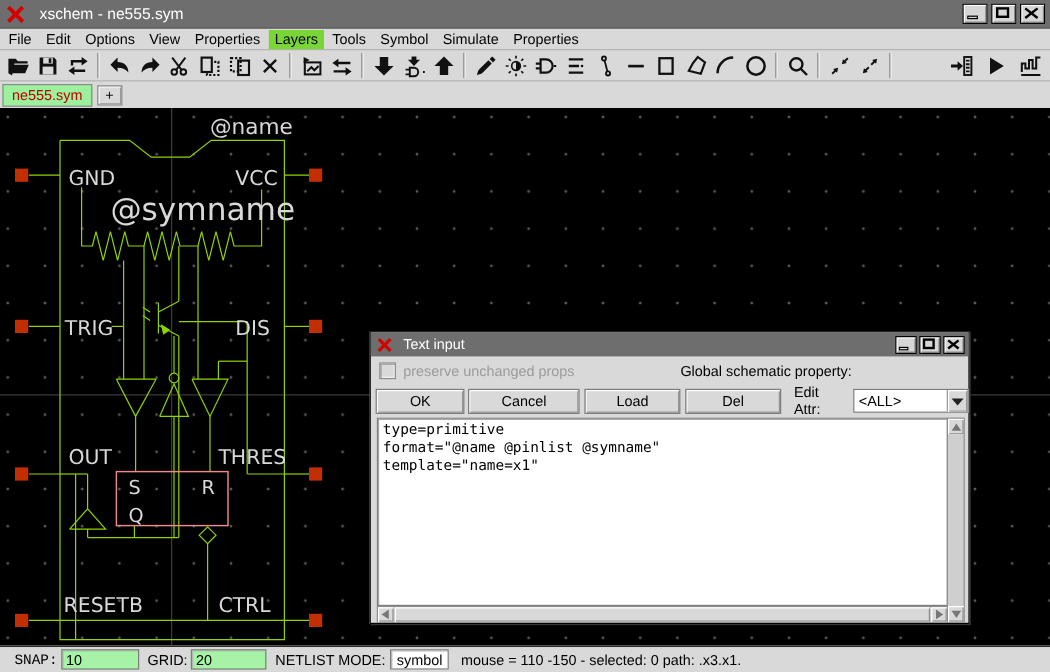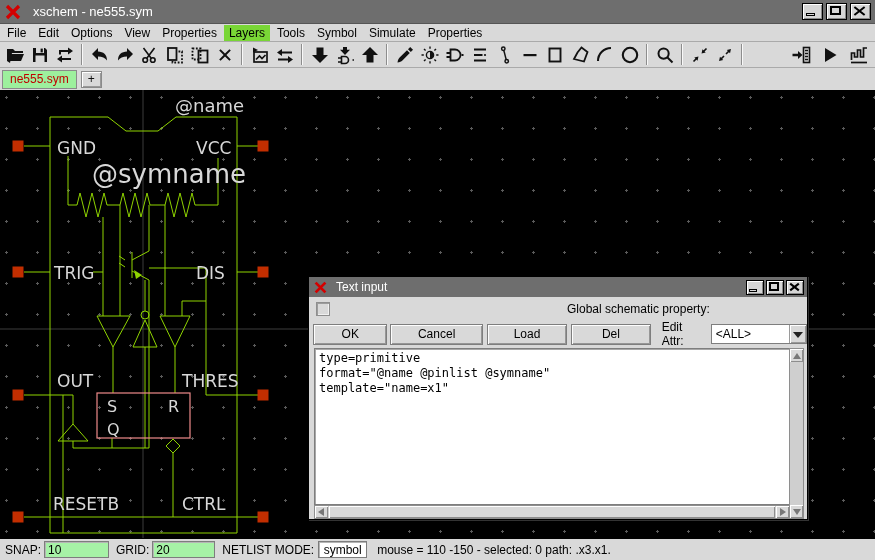--- a/index.html
+++ b/index.html
@@ -97,21 +97,21 @@
   .tri-left{left:3px;top:2px;border-top:4px solid transparent;border-bottom:4px solid transparent;border-right:6px solid #777;}
   .tri-right{left:4px;top:2px;border-top:4px solid transparent;border-bottom:4px solid transparent;border-left:6px solid #777;}
   .hthumb{position:absolute;left:14px;top:0;right:14px;height:12px;background:var(--ui-bg);
           box-shadow:inset 1px 1px 0 #fff,inset -1px -1px 0 #8d8d8d;}
   
   .statusbar{position:absolute;top:538px;left:0;width:875px;height:22px;background:var(--ui-bg);
              border-top:1px solid #000;display:flex;align-items:center;font-size:12px;box-sizing:border-box;color:#000;}
   .sfield{height:17px;box-sizing:border-box;border:1px solid #7d7d7d;box-shadow:inset 1px 1px 0 #b5b5b5;
           background:var(--status-field-green);padding:1px 3px 0;}
   .sfield.white{background:#ffffff;}
-  .sb-snap-label{margin-left:5px;} .sb-snap{width:65px;margin-left:3px;}
+  .sb-snap-label{margin-left:12px;font-family:Liberation Mono, monospace;} .sb-snap{width:65px;margin-left:3px;}
   .sb-grid-label{margin-left:7px;} .sb-grid{width:63px;margin-left:3px;}
   .sb-nm-label{margin-left:7px;} .sb-nm{width:49px;margin-left:4px;text-align:center;}
   .sb-info{margin-left:10px;white-space:nowrap;}
 </style>
 </head>
 <body>
 
 <div class="titlebar">
   <svg class="app-logo" viewBox="0 0 16 16">
     <path d="M2 2 L14 14 M14 2 L2 14" stroke="#d40000" stroke-width="3.2" fill="none"></path>
@@ -497,20 +497,21 @@
             <span class="g-max"></span>
           </div>
         <div class="winbtn">
             <span class="g-x1"></span>
             <span class="g-x2"></span>
           </div>
       </div>
     </div>
     <div class="dlg-row2">
       <span class="chk"></span>
+      <span class="chk-label">preserve unchanged props</span>
       <span class="global-label">Global schematic property:</span>
     </div>
     <div class="dlg-row3">
       <div class="btn btn-ok">OK</div>
       <div class="btn btn-cancel">Cancel</div>
       <div class="btn btn-load">Load</div>
       <div class="btn btn-del">Del</div>
       <span class="editattr-label">Edit Attr:</span>
       <div class="combo">
         <span class="combo-text">&lt;ALL&gt;</span>

